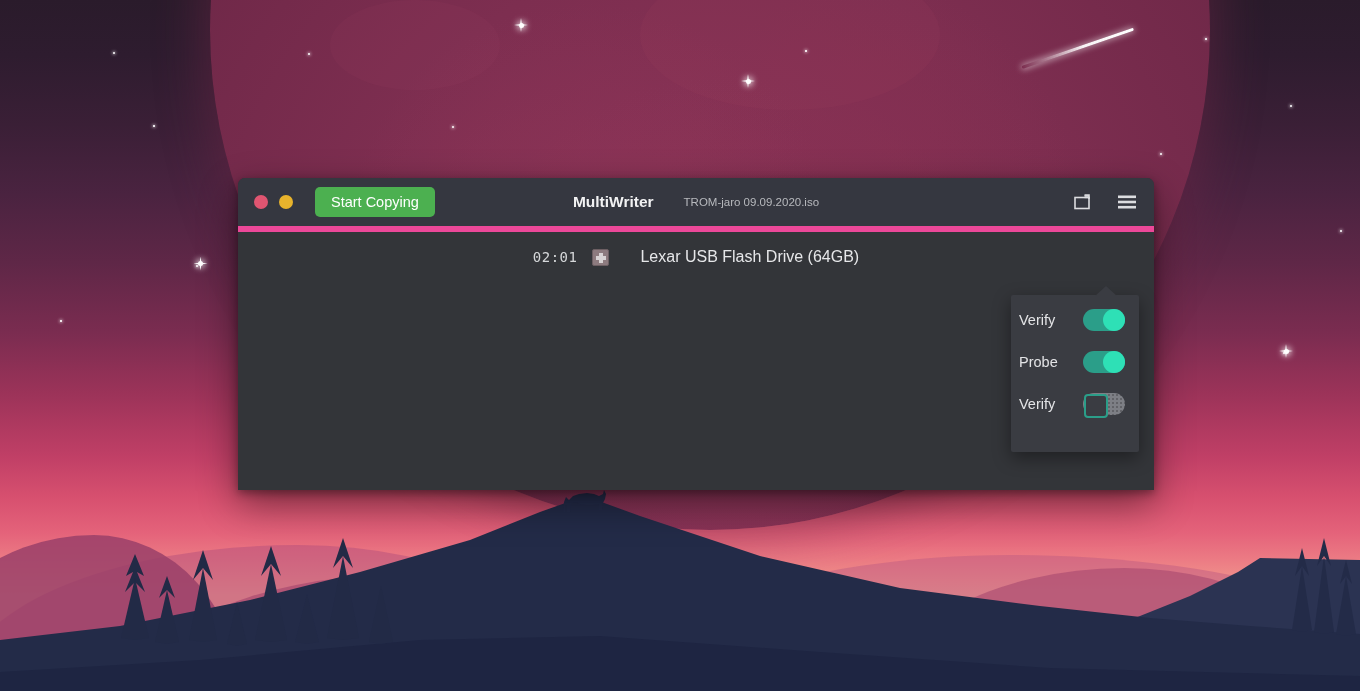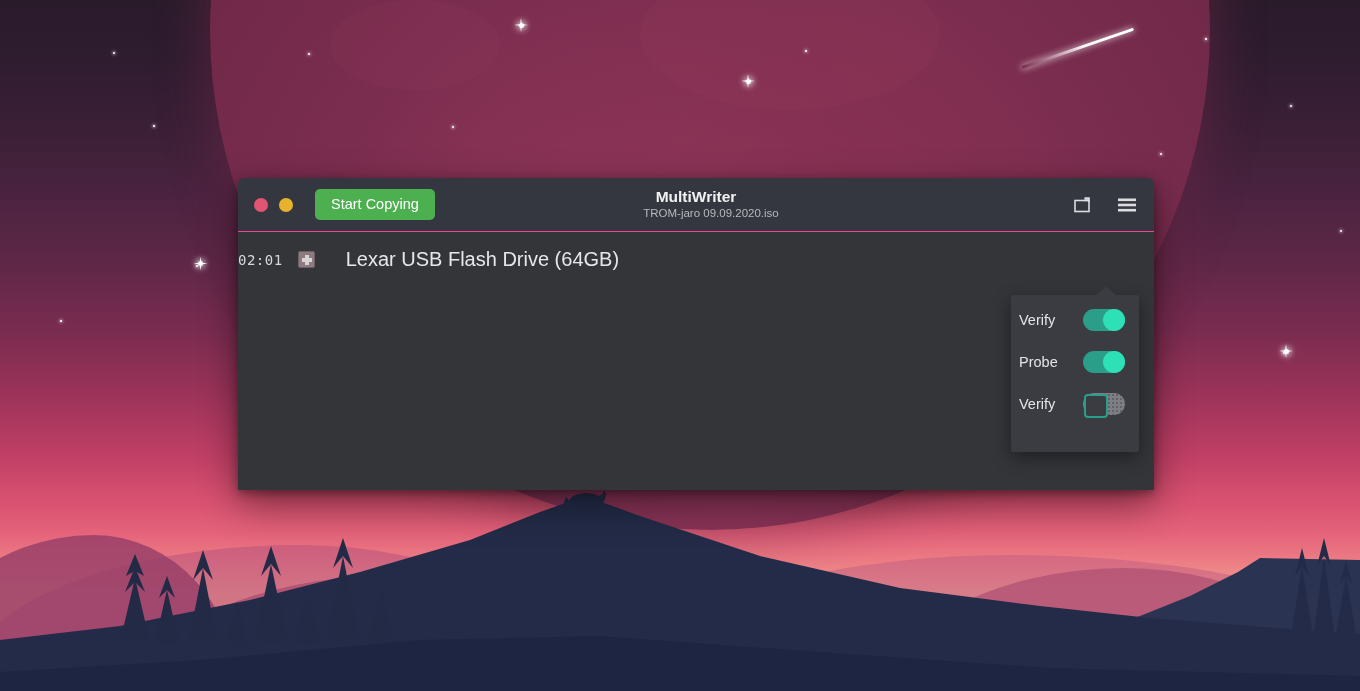--- a/index.html
+++ b/index.html
@@ -130,21 +130,21 @@
     border-radius:7px 7px 0 0;
     box-shadow:0 14px 38px rgba(0,0,0,.45), 0 3px 10px rgba(0,0,0,.35);
     overflow:visible;
   }
 
   .titlebar {
     position:relative;
     height:54px;
     background:#353740;
     border-radius:7px 7px 0 0;
-    border-bottom:1px solid #ec4899;
+    border-bottom:6px solid #ec4899;
     display:flex; align-items:center;
     padding:0 14px 0 16px;
   }
   .tb-left { display:flex; align-items:center; gap:11px; flex:0 0 auto; }
 
   .win-dot { width:14px; height:14px; border-radius:50%; cursor:pointer; }
   .win-dot.close { background:#e05571; }
   .win-dot.min   { background:#e8b32c; }
 
   .start-btn {
@@ -156,38 +156,38 @@
     font-family:"Liberation Sans", sans-serif;
     padding:8px 16px;
     border-radius:5px;
     cursor:pointer;
     line-height:1;
     white-space:nowrap;
   }
 
   .tb-center {
     position:absolute; left:0; right:0; top:0; bottom:0;
-    display:flex; flex-direction:column;
+    display:flex; 
     align-items:center; justify-content:center;
     pointer-events:none;
   }
   .tb-title { color:#f2f2f3; font-size:15.5px; font-weight:bold; line-height:1.15; }
   .tb-subtitle { color:#b7b9bd; font-size:11.5px; margin-top:1px; line-height:1.15;margin-left:30px; }
 
   .tb-right { margin-left:auto; display:flex; align-items:center; gap:18px; z-index:2; }
   .tb-icon-btn {
     width:26px; height:26px; display:flex; align-items:center; justify-content:center;
     cursor:pointer; background:none; border:none;
   }
 
   .body-area { position:relative; height:258px; background:#333539; }
 
   .device-row {
     position:absolute; left:0; right:0; top:16px;
-    display:flex; align-items:center; gap:15px;
+    display:flex; align-items:center; justify-content:center; gap:15px;
   }
   .device-time {
     color:#d6d8da; font-size:14px;
     font-family:"DejaVu Sans Mono","Liberation Mono",monospace;
     letter-spacing:.5px;
   }
   .device-icon {
     width:17px; height:17px;
     background:#8d7b7f;
     border:1px solid #6d5f63;
@@ -196,21 +196,21 @@
     flex:0 0 auto;
   }
   .device-icon:before {
     content:""; position:absolute; left:6px; top:3px;
     width:4px; height:10px; background:#d8d3d4;
   }
   .device-icon:after {
     content:""; position:absolute; left:3px; top:6px;
     width:10px; height:4px; background:#d8d3d4;
   }
-  .device-name { color:#e6e7e9; font-size:20px;margin-left:16px; }
+  .device-name { color:#e6e7e9; font-size:16px;margin-left:16px; }
 
   
   .popover {
     position:absolute;
     left:773px; top:63px;
     width:128px; height:157px;
     background:#3a3c42;
     border-radius:2px;
     box-shadow:0 6px 18px rgba(0,0,0,.4);
     z-index:20;

